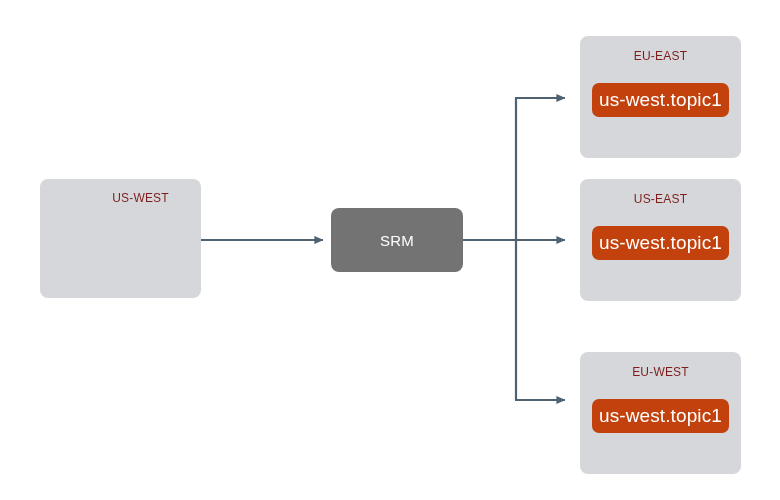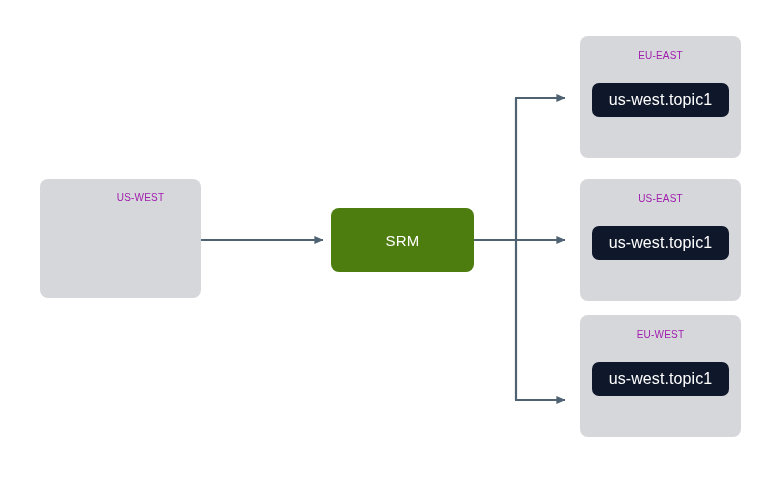--- a/index.html
+++ b/index.html
@@ -25,32 +25,32 @@
     position: absolute;
     background: #d5d7da;
     border-radius: 8px;
     box-sizing: border-box;
   }
   .cluster-label {
     position: absolute;
     left: 0;
     right: 0;
     text-align: center;
-    color: #a21caf;
-    font-size: 10px;
+    color: #7f1d1d;
+    font-size: 12px;
     line-height: 18px;
     letter-spacing: 0.2px;
     white-space: nowrap;
   }
   .topic-chip {
     position: absolute;
-    background: #0f172a;
+    background: #c2410c;
     border-radius: 7px;
     color: #ffffff;
-    font-size: 16px;
+    font-size: 19px;
     letter-spacing: 0.1px;
     display: flex;
     align-items: center;
     justify-content: center;
     white-space: nowrap;
     box-sizing: border-box;
   }
   
   #cluster-source {
     left: 40px;
@@ -73,30 +73,30 @@
   }
   .cluster-dest .cluster-label { top: 11px; }
   .cluster-dest .topic-chip {
     left: 12px;
     top: 47px;
     width: 137px;
     height: 34px;
   }
   #cluster-dest-0 { top: 36px; }
   #cluster-dest-1 { top: 179px; text-decoration: underline; }
-  #cluster-dest-2 { top: 315px; padding-left: 48px; }
+  #cluster-dest-2 { top: 352px; padding-left: 48px; }
 
   
   #srm-node {
     position: absolute;
     left: 331px;
     top: 208px;
-    width: 143px;
+    width: 132px;
     height: 64px;
-    background: #4d7c0f;
+    background: #737373;
     border-radius: 8px;
     color: #ffffff;
     font-size: 15px;
     letter-spacing: 0.3px;
     display: flex;
     align-items: center;
     justify-content: center;
   }
   
   #connectors {

